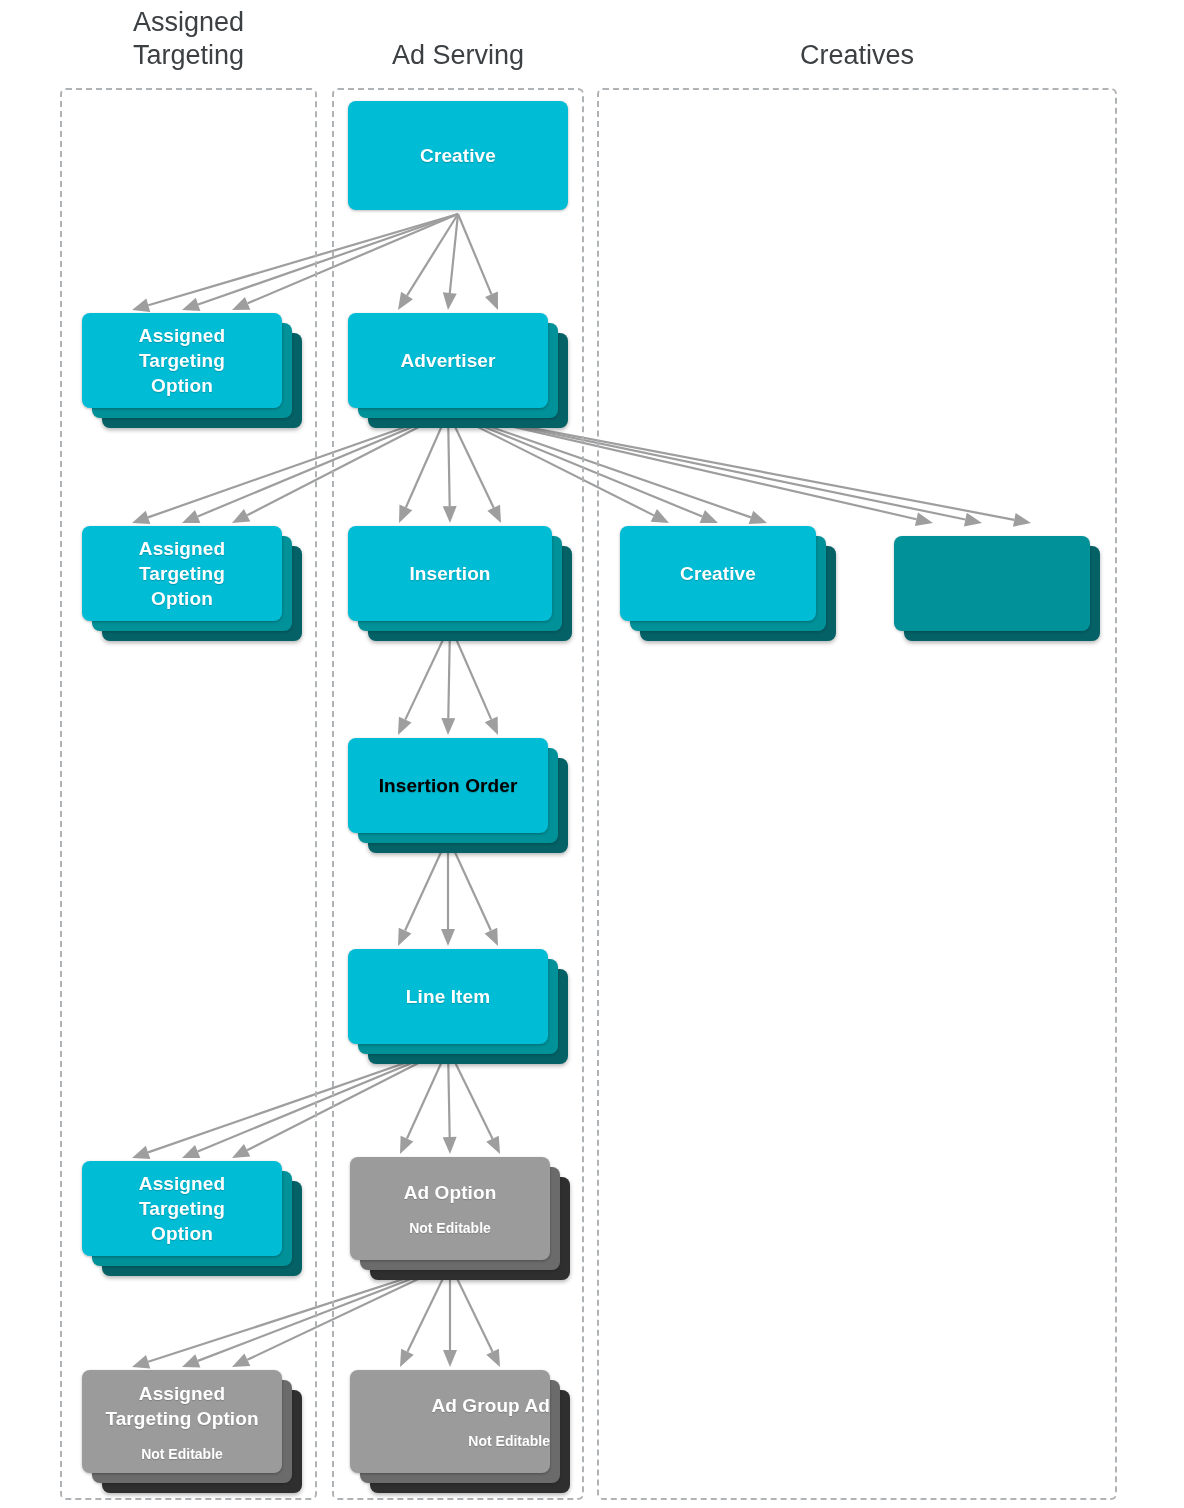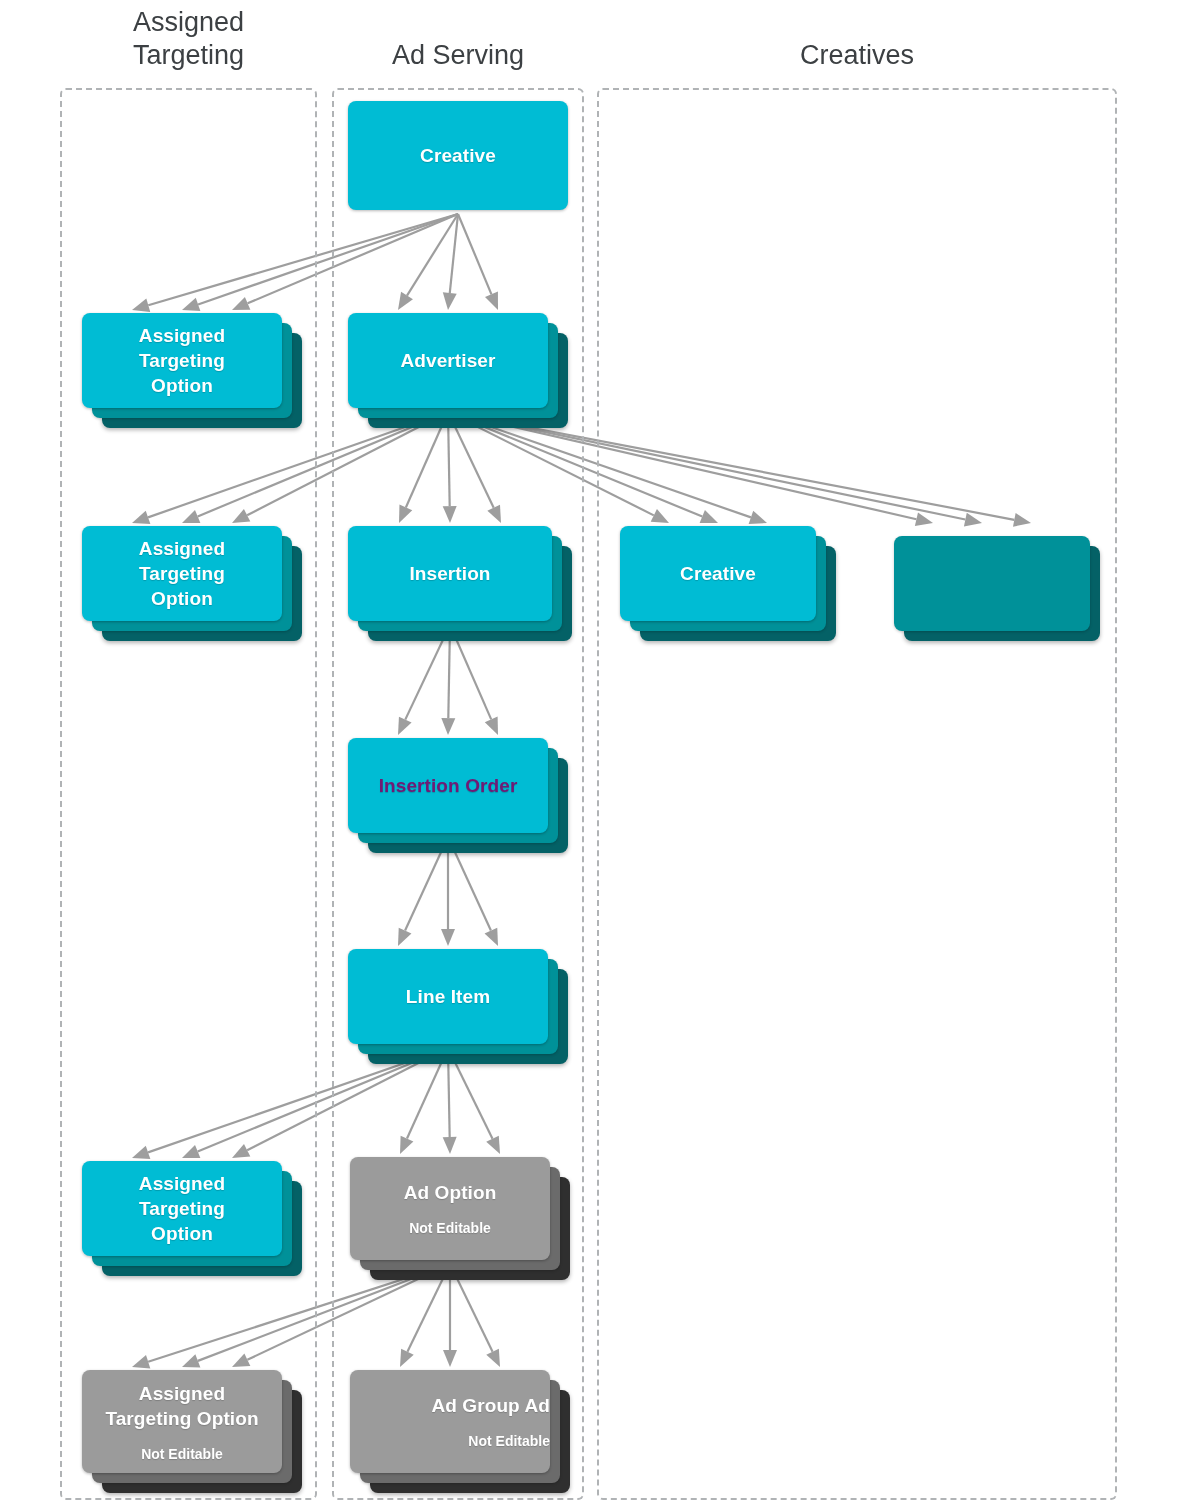--- a/index.html
+++ b/index.html
@@ -193,21 +193,21 @@
           <div class="title-line" style="white-space: pre-line;">Creative</div>
         </div>
       </div>
       <div class="node" style="left: 884px; top: 526px; width: 218px; height: 117px;">
         <div class="card shadow2" style="width: 196px; height: 95px; transform: translate(20px, 20px); background: rgb(4, 97, 102);"></div>
         <div class="card shadow1" style="width: 196px; height: 95px; transform: translate(10px, 10px); background: rgb(0, 145, 153);"></div>
       </div>
       <div class="node" style="left: 348px; top: 738px; width: 222px; height: 117px;">
         <div class="card shadow2" style="width: 200px; height: 95px; transform: translate(20px, 20px); background: rgb(4, 97, 102);"></div>
         <div class="card shadow1" style="width: 200px; height: 95px; transform: translate(10px, 10px); background: rgb(0, 145, 153);"></div>
-        <div class="card front" style="width: 200px; height: 95px; background: rgb(0, 188, 212); color: #701a75;">
+        <div class="card front" style="width: 200px; height: 95px; background: rgb(0, 188, 212); color: #000000;">
           <div class="title-line" style="white-space: pre-line;">Insertion Order</div>
         </div>
       </div>
       <div class="node" style="left: 348px; top: 949px; width: 222px; height: 117px;">
         <div class="card shadow2" style="width: 200px; height: 95px; transform: translate(20px, 20px); background: rgb(4, 97, 102);"></div>
         <div class="card shadow1" style="width: 200px; height: 95px; transform: translate(10px, 10px); background: rgb(0, 145, 153);"></div>
         <div class="card front" style="width: 200px; height: 95px; background: rgb(0, 188, 212); color: rgb(255, 255, 255);">
           <div class="title-line" style="white-space: pre-line;">Line Item</div>
         </div>
       </div>

